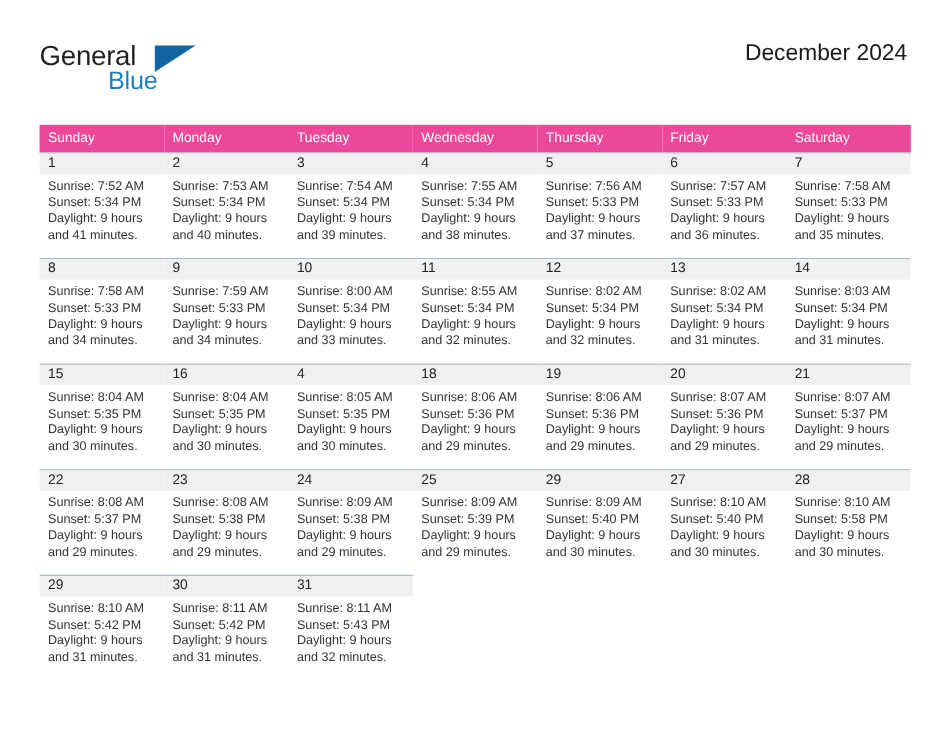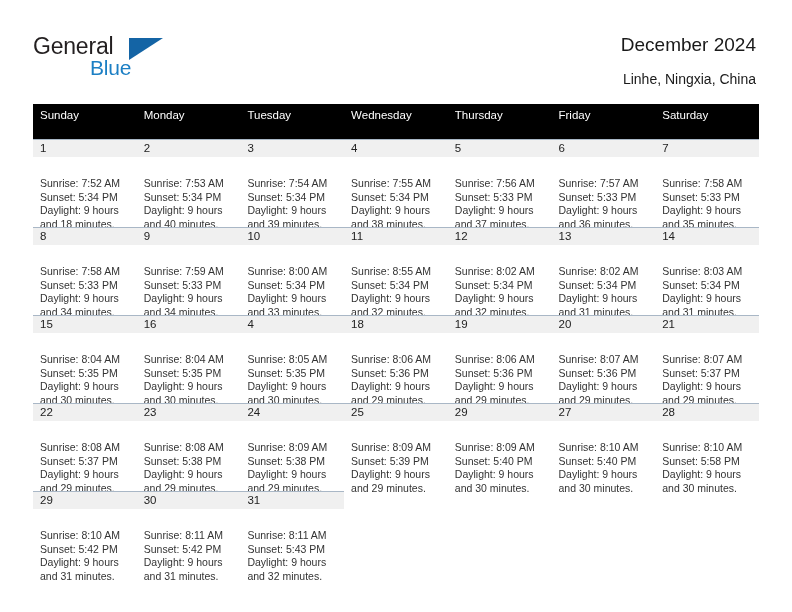--- a/index.html
+++ b/index.html
@@ -93,26 +93,26 @@
     left: 33px;
     top: 104px;
     width: 726px;
   }
   table.cal {
     width: 726px;
     border-collapse: collapse;
     table-layout: fixed;
   }
   table.cal th {
-    background: #000000;
+    background: #ec4899;
     color: #ffffff;
     font-size: 11.5px;
     font-weight: normal;
     text-align: left;
-    padding: 5px 0 17px 7px;
+    padding: 5px 0 5px 7px;
     height: 11px;
     line-height: 13px;
     border: none;
   }
   table.cal td {
     vertical-align: top;
     padding: 0;
     border: none;
     width: 103.7px;
     height: 88px;
@@ -132,21 +132,21 @@
     height: 17px;
     line-height: 17px;
     padding-left: 7px;
     font-size: 11.5px;
     color: #222222;
   }
   .daycell.empty .daynum-band {
     background: transparent;
   }
   .details {
-    padding: 20px 5px 0 7px;
+    padding: 4px 5px 0 7px;
     font-size: 10.5px;
     line-height: 13.6px;
     color: #333333;
   }
   .details div {
     white-space: nowrap;
   }
 </style>
 </head>
 <body>
@@ -156,21 +156,20 @@
   <div class="header">
 
     <div class="brand">
       <span class="brand-general">General</span>
       <span class="brand-tri"></span>
       <span class="brand-blue">Blue</span>
     </div>
 
     <div class="title-block">
       <div class="cal-title">December 2024</div>
-      <div class="cal-subtitle">Linhe, Ningxia, China</div>
     </div>
 
   </div>
 
   <div class="cal-wrap">
     <table class="cal">
       <thead>
         <tr>
           <th>Sunday</th>
           <th>Monday</th>
@@ -184,21 +183,21 @@
       <tbody>
 
         <tr>
           <td>
               <div class="daycell">
                 <div class="daynum-band">1</div>
                 <div class="details">
                   <div>Sunrise: 7:52 AM</div>
                   <div>Sunset: 5:34 PM</div>
                   <div>Daylight: 9 hours</div>
-                  <div>and 18 minutes.</div>
+                  <div>and 41 minutes.</div>
                 </div>
               </div>
             </td>
           <td>
               <div class="daycell">
                 <div class="daynum-band">2</div>
                 <div class="details">
                   <div>Sunrise: 7:53 AM</div>
                   <div>Sunset: 5:34 PM</div>
                   <div>Daylight: 9 hours</div>

